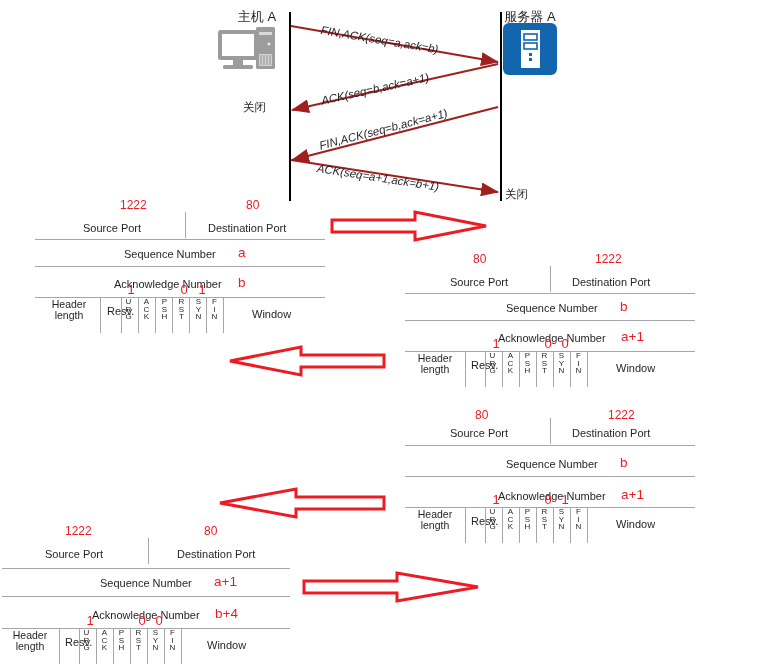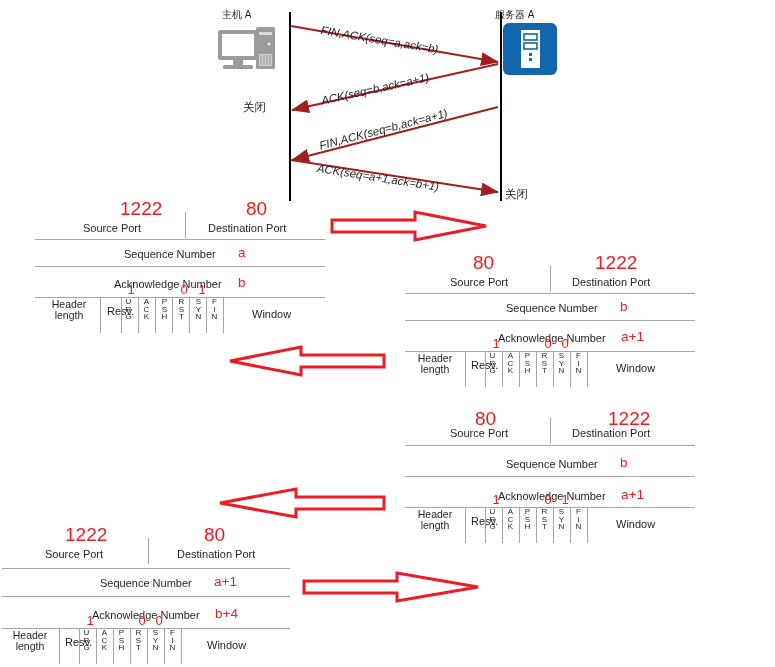--- a/index.html
+++ b/index.html
@@ -5,21 +5,21 @@
   html,body{margin:0;padding:0;background:#ffffff;}
   body{
     width:775px;height:667px;position:relative;overflow:hidden;
     font-family:"Liberation Sans","DejaVu Sans",sans-serif;
     color:#231f20;
   }
 
   
   #seq{position:absolute;left:0;top:0;width:775px;height:205px;}
   .node-label{
-    position:absolute;font-size:10px;color:#231f20;text-align:left;
+    position:absolute;font-size:13px;color:#231f20;text-align:center;
     white-space:nowrap;
   }
   .pc-icon{position:absolute;}
   .srv-icon{position:absolute;}
   .lifeline{position:absolute;width:2px;background:#000;}
   .closed-label{
     position:absolute;font-size:11.5px;color:#231f20;white-space:nowrap;
   }
   .msg-label{
     position:absolute;font-size:11.5px;color:#231f20;white-space:nowrap;
@@ -30,21 +30,21 @@
   .tcp{position:absolute;}
   .tcp .rowline{
     position:absolute;left:0;right:0;height:1px;background:#a6a6a6;
   }
   .cellText{
     position:absolute;font-size:11px;color:#231f20;white-space:nowrap;
   }
   .redval{
     position:absolute;font-size:13.5px;color:#ed1c24;white-space:nowrap;
   }
-  .redval.big{font-size:19px;}
+  .redval.big{font-size:12px;}
   .vdiv{position:absolute;width:1px;background:#a6a6a6;}
   .flagcell{
     position:absolute;font-size:8px;line-height:7.6px;color:#231f20;
     text-align:center;width:11px;letter-spacing:0;
   }
   .flagbit{
     position:absolute;font-size:13px;color:#ed1c24;text-align:center;width:12px;
   }
   .hdrlen{
     position:absolute;font-size:10.5px;line-height:11px;color:#231f20;

